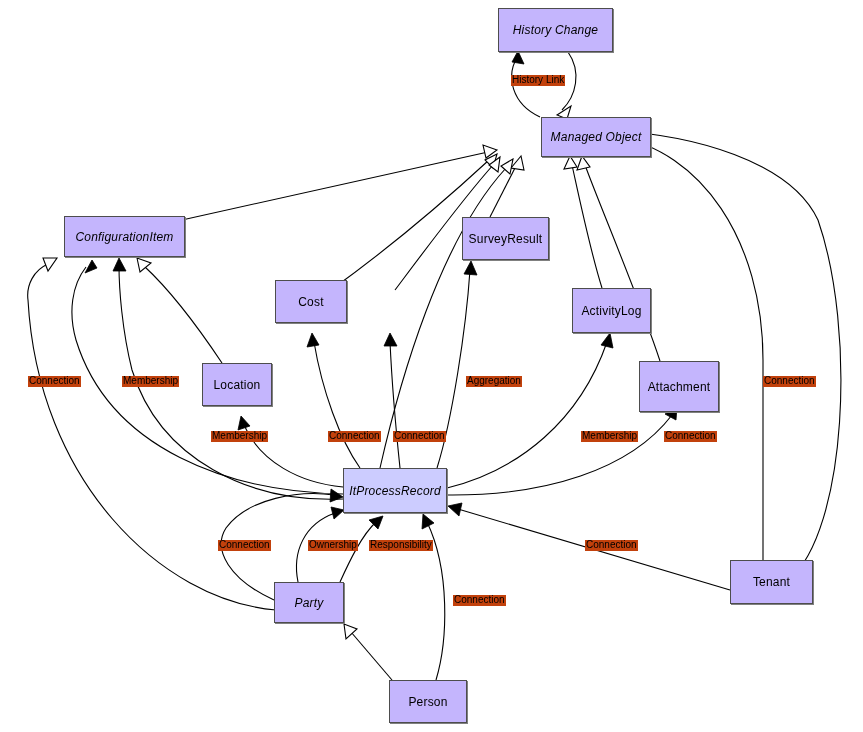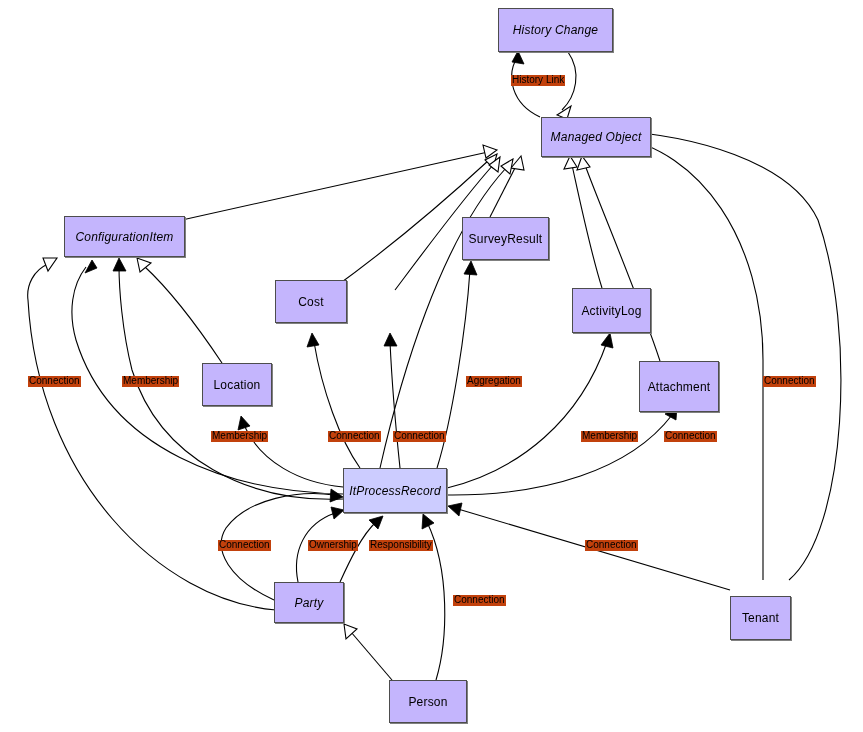--- a/index.html
+++ b/index.html
@@ -255,21 +255,21 @@
   </div>
 
   <div class="node abstract highlight" style="left:343px; top:468px; width:104px; height:45px;">
     <span class="node-label">ItProcessRecord</span>
   </div>
 
   <div class="node abstract" style="left:274px; top:582px; width:70px; height:41px;">
     <span class="node-label">Party</span>
   </div>
 
-  <div class="node" style="left:730px; top:596px; width:61px; height:44px;">
+  <div class="node" style="left:730px; top:560px; width:83px; height:44px;">
     <span class="node-label">Tenant</span>
   </div>
 
   <div class="node" style="left:389px; top:680px; width:78px; height:43px;">
     <span class="node-label">Person</span>
   </div>
 
   <div class="edge-label" style="left:511px; top:75px;">History Link</div>
   <div class="edge-label" style="left:28px; top:376px;">Connection</div>
   <div class="edge-label" style="left:122px; top:376px;">Membership</div>

